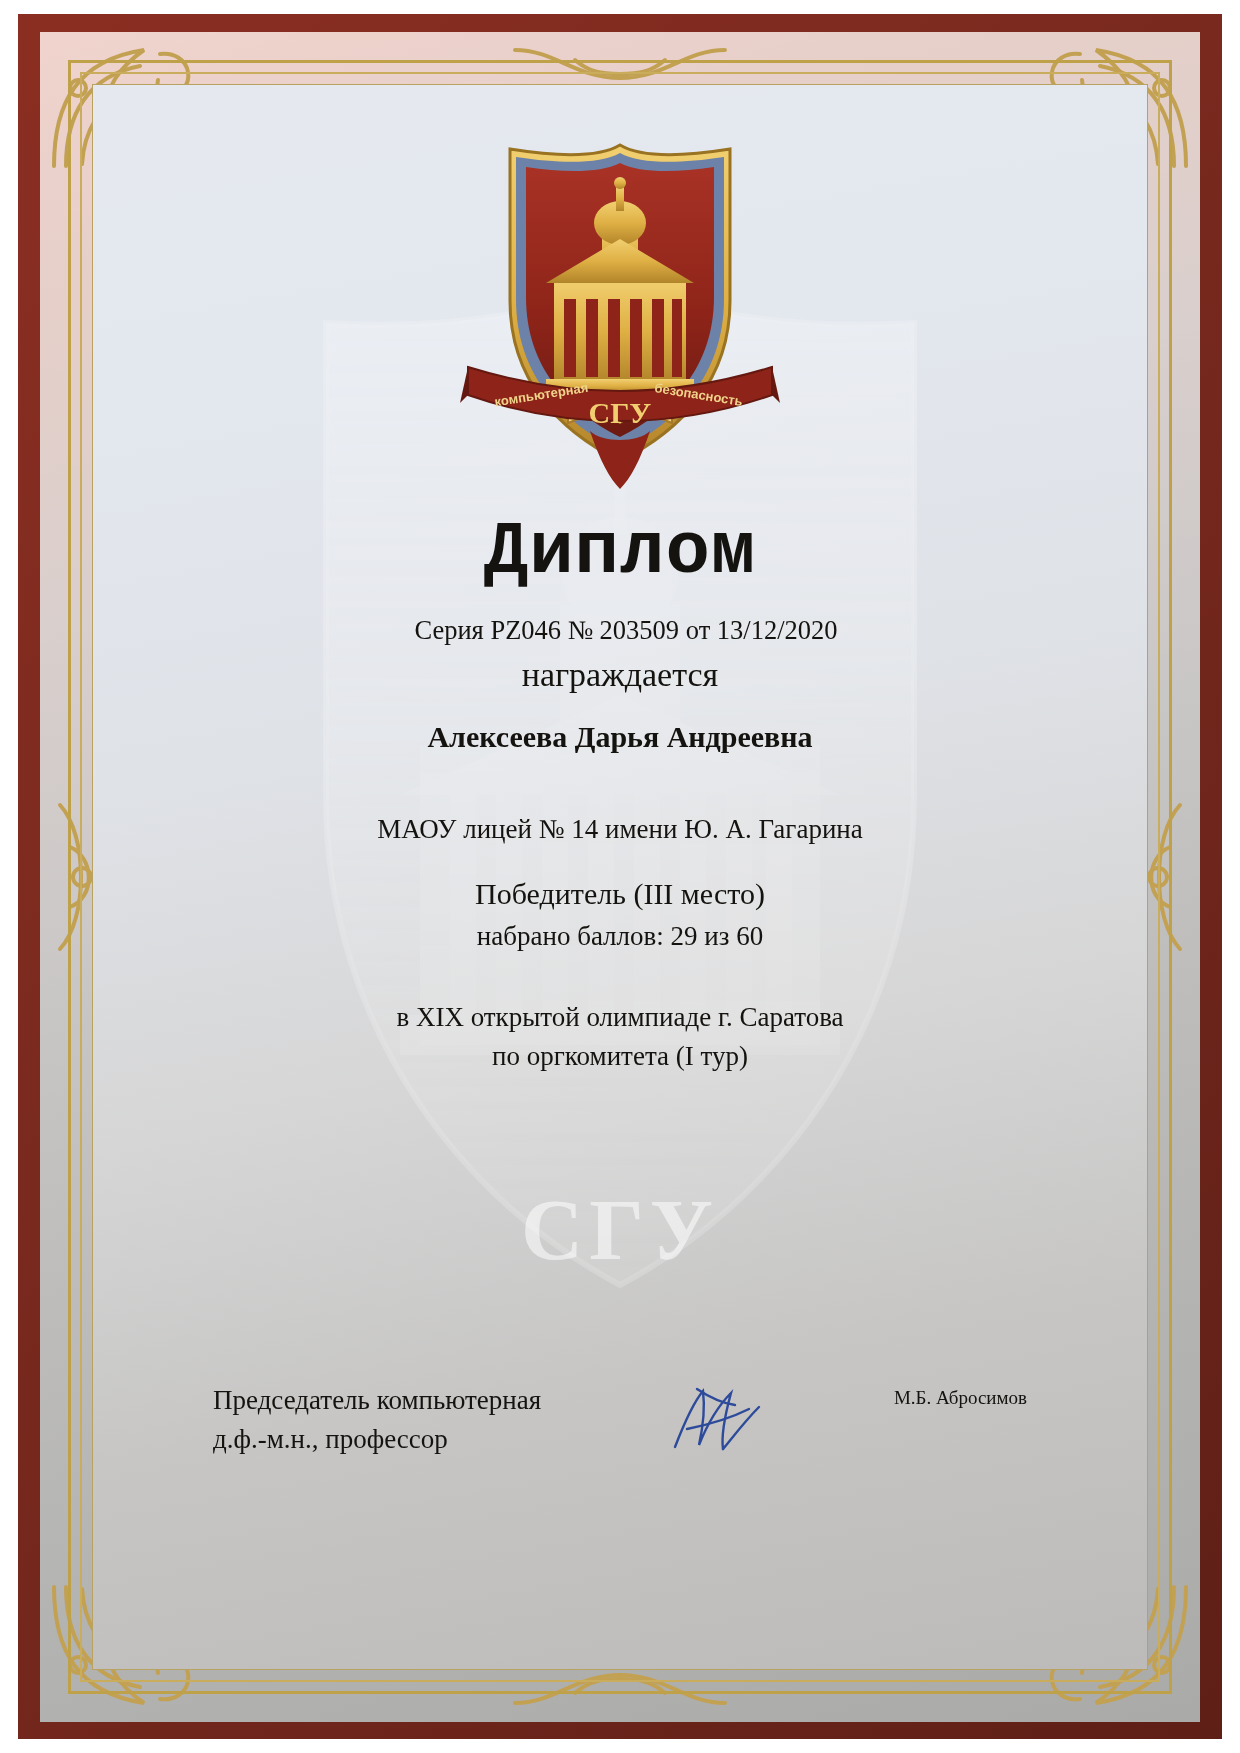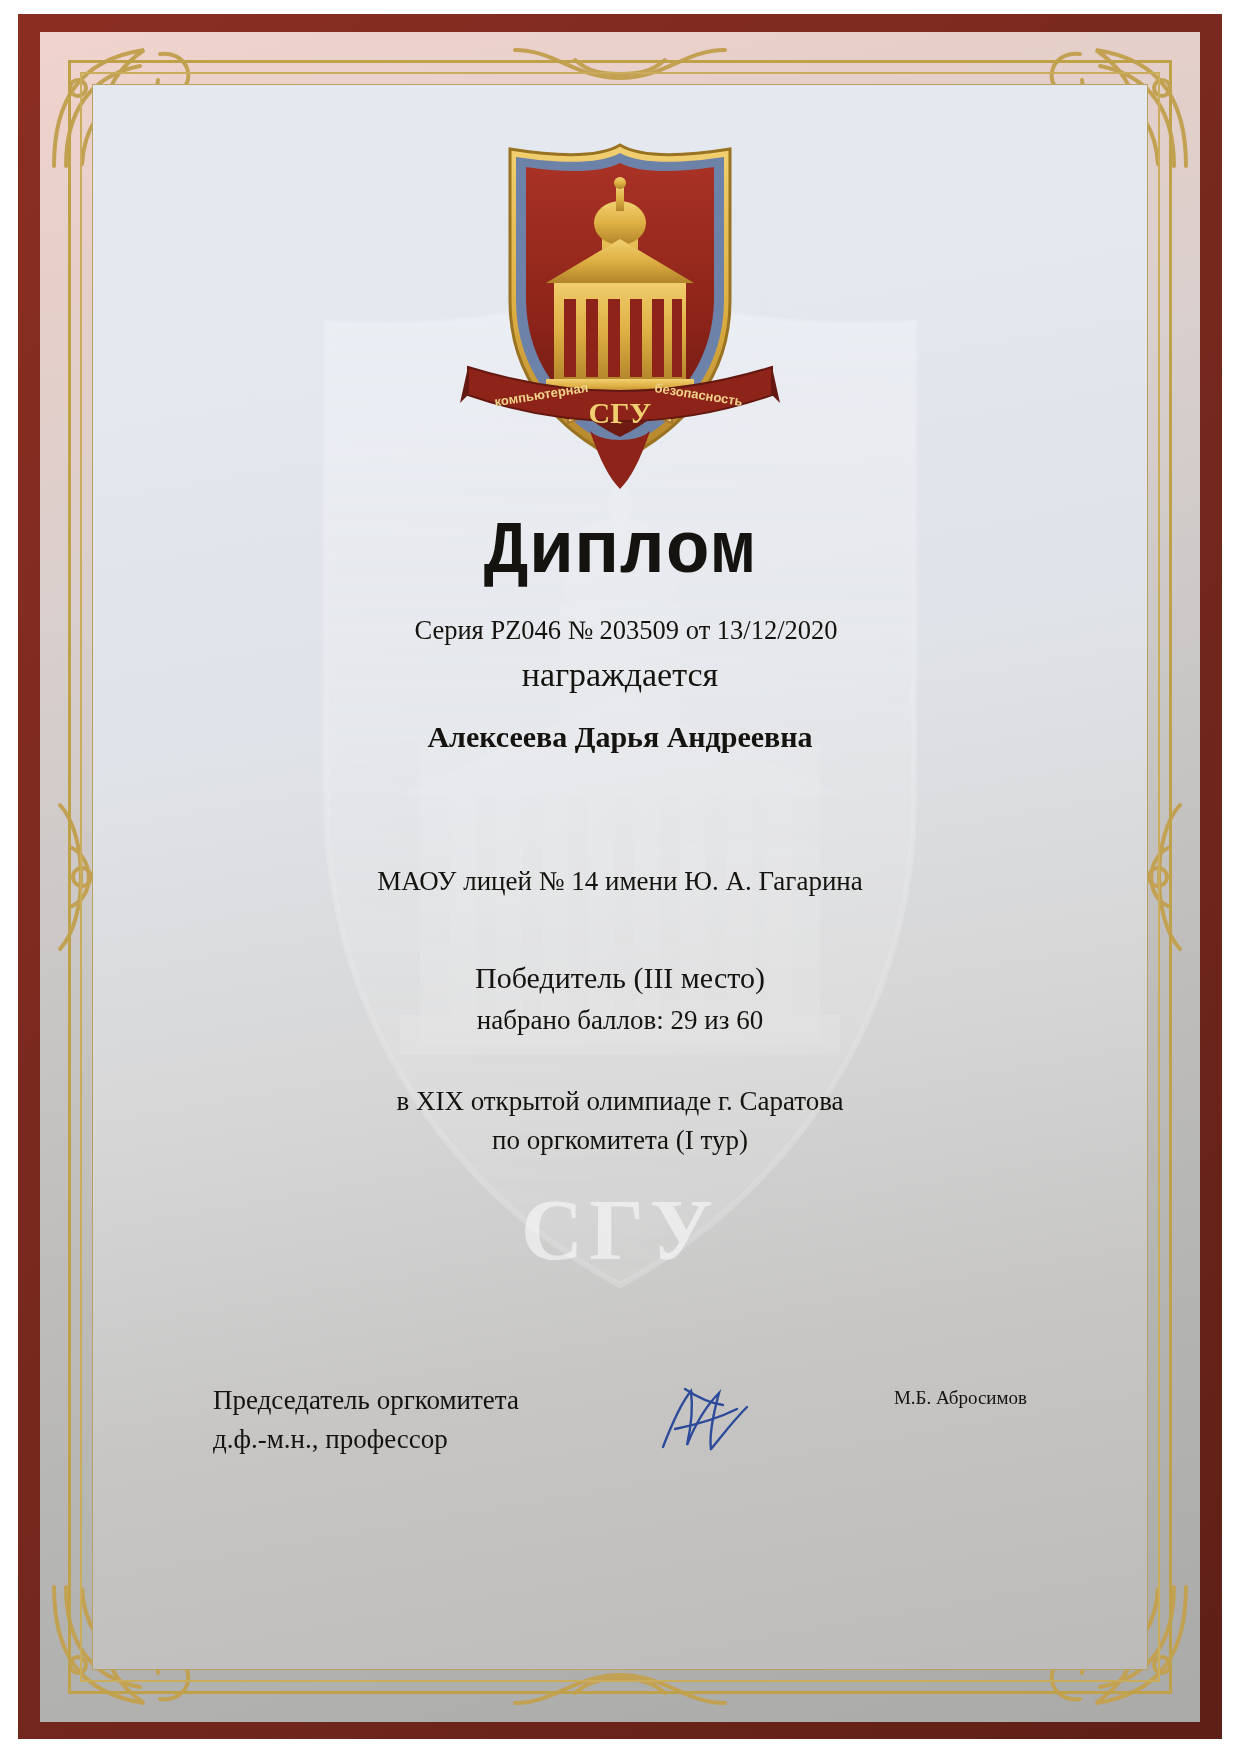--- a/index.html
+++ b/index.html
@@ -166,25 +166,25 @@
     font-size: 26.5px;
     margin: 0 0 10px 12px;
   }
   .awarded-word {
     font-size: 34px;
     margin: 0 0 26px 0;
   }
   .recipient {
     font-size: 30px;
     font-weight: bold;
-    margin: 0 0 112px 0;
+    margin: 0 0 60px 0;
   }
   .school {
     font-size: 27px;
-    margin: 0 0 64px 0;
+    margin: 0 0 32px 0;
   }
   .result {
     font-size: 30px;
     font-weight: normal;
     margin: 0 0 10px 0;
   }
   .score {
     font-size: 27px;
     margin: 0 0 50px 0;
   }
@@ -392,21 +392,21 @@
       <p class="recipient">Алексеева Дарья Андреевна</p>
       <p class="school">МАОУ лицей № 14 имени Ю. А. Гагарина</p>
       <p class="result">Победитель (III место)</p>
       <p class="score">набрано баллов: 29 из 60</p>
       <p class="event-line">в XIX открытой олимпиаде г. Саратова</p>
       <p class="event-line">по оргкомитета (I тур)</p>
     </div>
 
     <div class="sign-block">
       <div class="sign-left">
-        <div>Председатель оргкомитета</div>
+        <div>Председатель компьютерная</div>
         <div>д.ф.-м.н., профессор</div>
       </div>
       <svg class="signature-mark" viewBox="0 0 110 78">
         <g fill="none" stroke="#2d4b9a" stroke-width="2.4" stroke-linecap="round">
           <path d="M12 66 C22 40 30 22 40 10 C42 26 40 46 36 64 C44 44 56 24 68 12 C62 34 58 54 60 68"></path>
           <path d="M24 48 C44 44 66 38 86 28"></path>
           <path d="M60 68 C70 56 82 40 96 26"></path>
           <path d="M34 8 C46 16 58 22 72 24"></path>
         </g>
       </svg>

